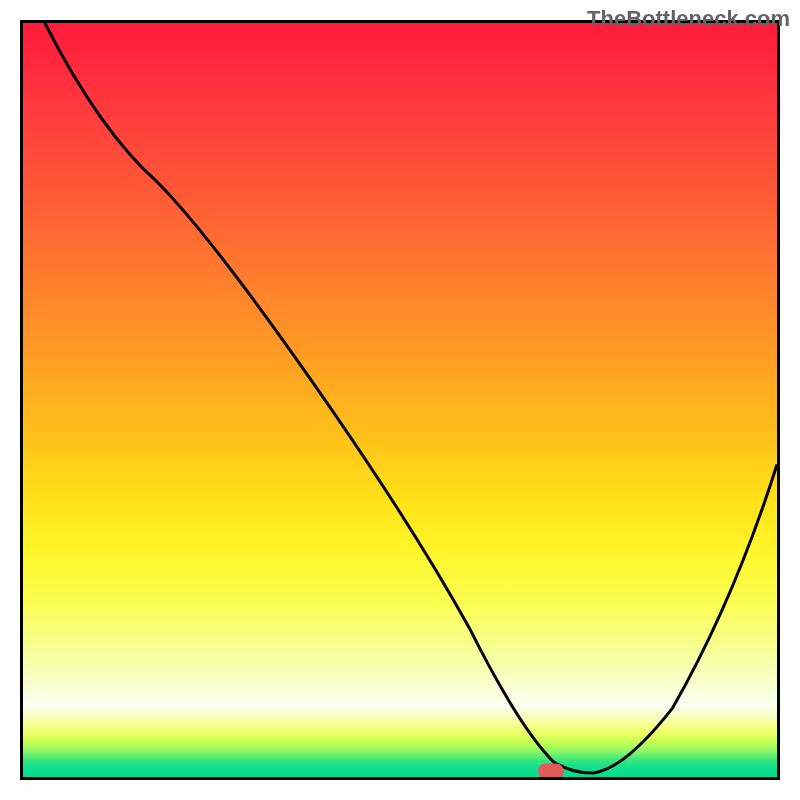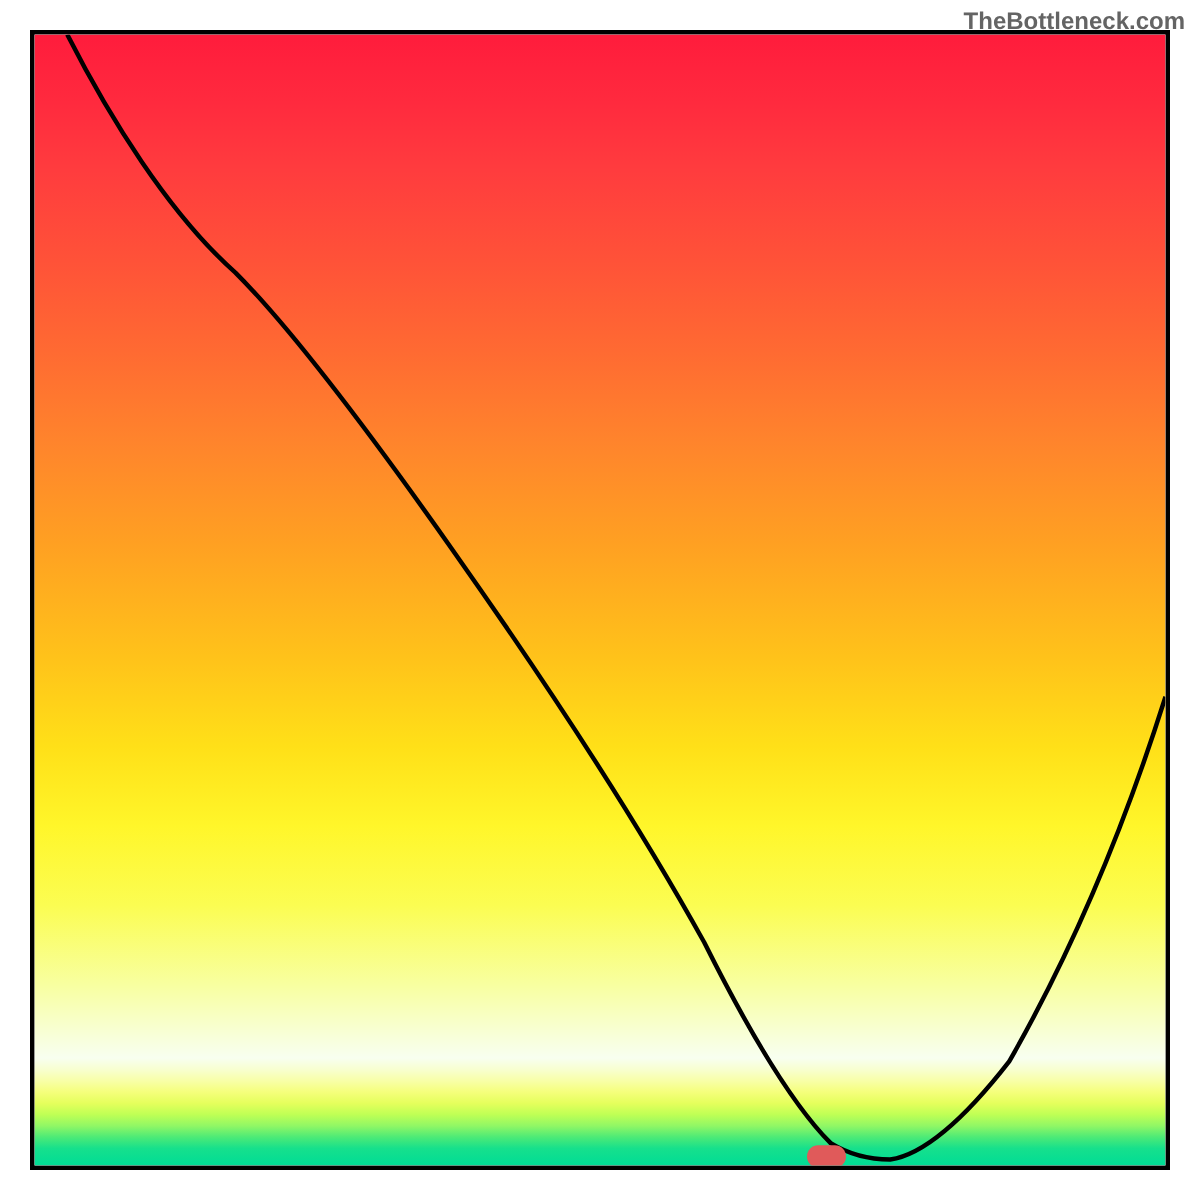--- a/index.html
+++ b/index.html
@@ -2,21 +2,21 @@
 <html><head>
 <meta charset="utf-8">
 <style>
   * { margin: 0; padding: 0; box-sizing: border-box; }
   body { width: 800px; height: 800px; overflow: hidden; font-family: Arial, sans-serif; }
   .container { position: relative; width: 800px; height: 800px; background: #ffffff; }
   .watermark {
     position: absolute;
     top: 6px;
     right: 10px;
-    font-size: 16px;
+    font-size: 22px;
     font-weight: bold;
     color: #646464;
     z-index: 10;
   }
   .plot-area {
     position: absolute;
     left: 20px;
     top: 20px;
     width: 760px;
     height: 760px;

